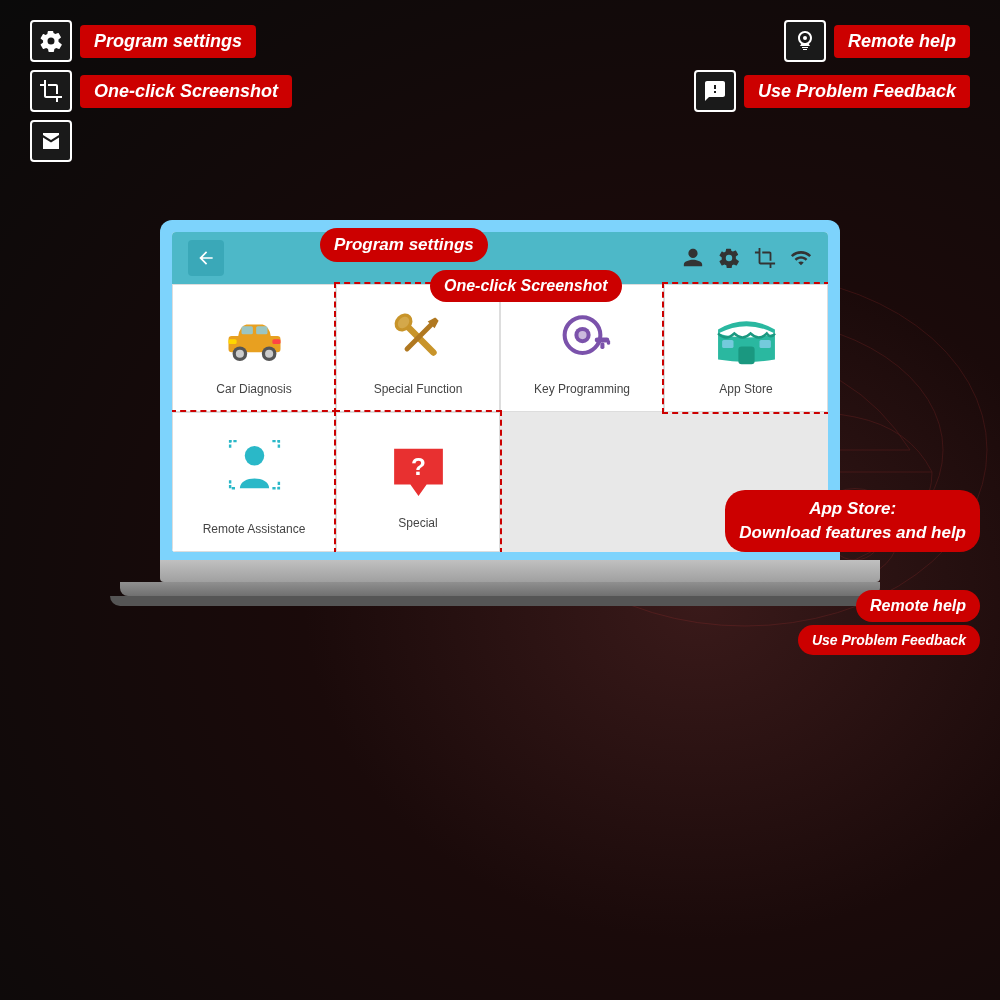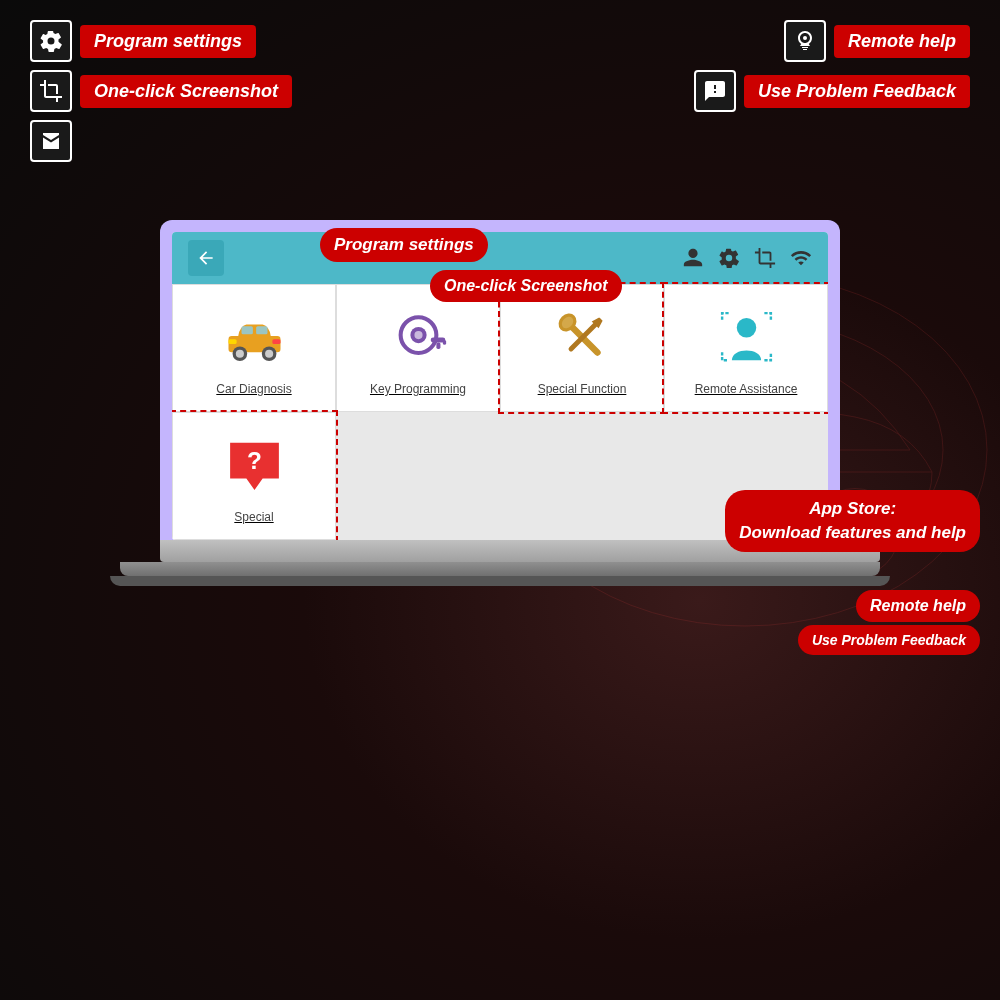--- a/index.html
+++ b/index.html
@@ -96,25 +96,24 @@
       flex-direction: column;
       align-items: center;
     }
 
     .laptop-screen-area {
       width: 680px;
       position: relative;
     }
 
     .laptop-bezel {
-      background: #c4b5fd;
+      background: #7dd3fc;
       border-radius: 12px 12px 0 0;
-      padding: 12px 12px 0 12px;
+      padding: 12px 12px 8px 12px;
       position: relative;
-      text-decoration: underline;
     }
 
     .laptop-screen {
       background: white;
       border-radius: 4px;
       overflow: hidden;
     }
 
     
     .screen-header {
@@ -256,20 +255,21 @@
       font-size: 14px;
     }
 
     
     .app-cell.highlighted-appstore {
       outline: 2px dashed #cc0000;
     }
 
     .app-cell.highlighted-remote {
       outline: 2px dashed #cc0000;
+      gap: 12px;
     }
 
     .app-cell.highlighted-feedback {
       outline: 2px dashed #cc0000;
     }
 
     .app-cell.highlighted-specialfn {
       outline: 2px dashed #cc0000;
     }
   </style>
@@ -393,50 +393,65 @@
               <circle cx="22" cy="50" r="9" fill="#555"></circle>
               <circle cx="22" cy="50" r="5" fill="#ccc"></circle>
               <circle cx="58" cy="50" r="9" fill="#555"></circle>
               <circle cx="58" cy="50" r="5" fill="#ccc"></circle>
               <rect x="8" y="32" width="10" height="6" rx="2" fill="#FFD700"></rect>
               <rect x="62" y="32" width="10" height="6" rx="2" fill="#FF4444"></rect>
             </svg>
             <span class="app-name">Car Diagnosis</span>
           </div>
 
-          <div class="app-cell">
-            <svg class="app-icon" viewBox="0 0 80 80">
-
-              <path d="M40 15 C28 15 18 25 18 37 C18 49 28 59 40 59 C52 59 62 49 62 37 C62 25 52 15 40 15Z" fill="none" stroke="#7b52ab" stroke-width="5"></path>
-              <circle cx="40" cy="37" r="10" fill="#7b52ab"></circle>
-              <circle cx="40" cy="37" r="5" fill="white" opacity="0.6"></circle>
-
-              <rect x="55" y="40" width="18" height="6" rx="3" fill="#7b52ab"></rect>
-              <rect x="62" y="46" width="5" height="8" rx="2" fill="#7b52ab"></rect>
-              <rect x="70" y="43" width="4" height="6" rx="2" fill="#7b52ab"></rect>
-            </svg>
-            <span class="app-name">Key Programming</span>
-          </div>
-
           <div class="app-cell highlighted-specialfn">
             <svg class="app-icon" viewBox="0 0 80 80">
 
               <g transform="rotate(-45, 40, 40)">
                 <rect x="36" y="10" width="8" height="60" rx="4" fill="#c8942a"></rect>
                 <ellipse cx="40" cy="14" rx="12" ry="10" fill="#c8942a"></ellipse>
                 <ellipse cx="40" cy="14" rx="8" ry="6" fill="#d4a84a"></ellipse>
               </g>
               <g transform="rotate(45, 40, 40)">
                 <rect x="37" y="8" width="6" height="55" rx="3" fill="#b07820"></rect>
                 <polygon points="37,8 43,8 46,18 34,18" fill="#b07820"></polygon>
               </g>
             </svg>
             <span class="app-name">Special Function</span>
           </div>
 
+          <div class="app-cell">
+            <svg class="app-icon" viewBox="0 0 80 80">
+
+              <path d="M40 15 C28 15 18 25 18 37 C18 49 28 59 40 59 C52 59 62 49 62 37 C62 25 52 15 40 15Z" fill="none" stroke="#7b52ab" stroke-width="5"></path>
+              <circle cx="40" cy="37" r="10" fill="#7b52ab"></circle>
+              <circle cx="40" cy="37" r="5" fill="white" opacity="0.6"></circle>
+
+              <rect x="55" y="40" width="18" height="6" rx="3" fill="#7b52ab"></rect>
+              <rect x="62" y="46" width="5" height="8" rx="2" fill="#7b52ab"></rect>
+              <rect x="70" y="43" width="4" height="6" rx="2" fill="#7b52ab"></rect>
+            </svg>
+            <span class="app-name">Key Programming</span>
+          </div>
+
+          <div class="app-cell highlighted-appstore">
+            <svg class="app-icon" viewBox="0 0 80 70">
+
+              <path d="M5 25 Q40 5 75 25 L75 30 Q40 12 5 30Z" fill="#2ab8a0"></path>
+              <path d="M5 30 L5 62 Q40 68 75 62 L75 30 Q40 40 5 30Z" fill="#2ab8a0"></path>
+
+              <path d="M5 30 Q15 40 25 30 Q35 40 45 30 Q55 40 65 30 Q70 37 75 30" fill="none" stroke="#1a9880" stroke-width="3"></path>
+
+              <rect x="30" y="46" width="20" height="22" rx="4" fill="#1a9880"></rect>
+
+              <rect x="10" y="38" width="14" height="10" rx="2" fill="#87CEEB" opacity="0.8"></rect>
+              <rect x="56" y="38" width="14" height="10" rx="2" fill="#87CEEB" opacity="0.8"></rect>
+            </svg>
+            <span class="app-name">App Store</span>
+          </div>
 
 
           <div class="app-cell highlighted-remote">
             <svg class="app-icon" viewBox="0 0 80 80">
 
               <circle cx="40" cy="28" r="12" fill="#2ab8c8"></circle>
               <path d="M22 68 C22 52 58 52 58 68Z" fill="#2ab8c8"></path>
 
               <path d="M10 18 L10 10 L18 10" fill="none" stroke="#2ab8c8" stroke-width="3" stroke-dasharray="4,2"></path>
               <path d="M62 10 L70 10 L70 18" fill="none" stroke="#2ab8c8" stroke-width="3" stroke-dasharray="4,2"></path>

